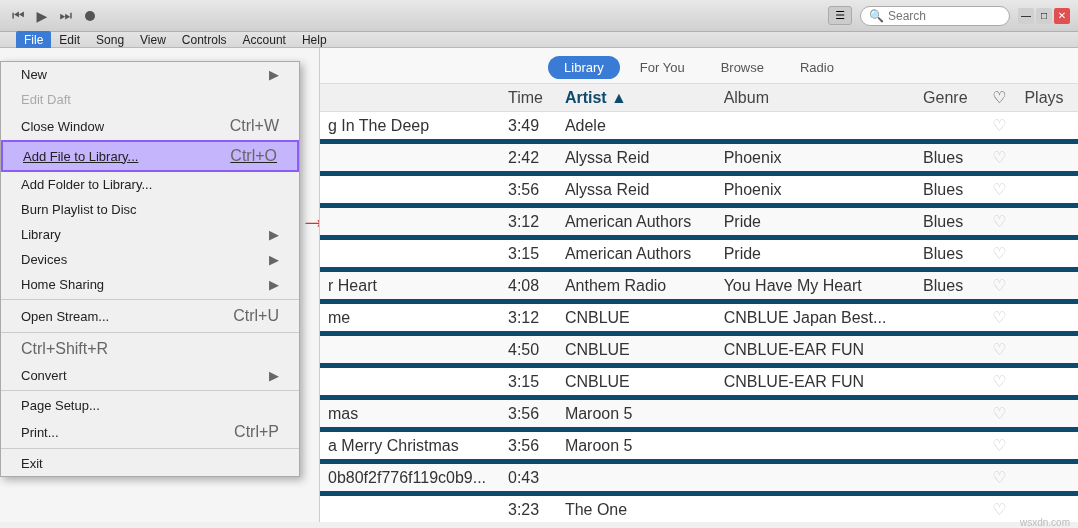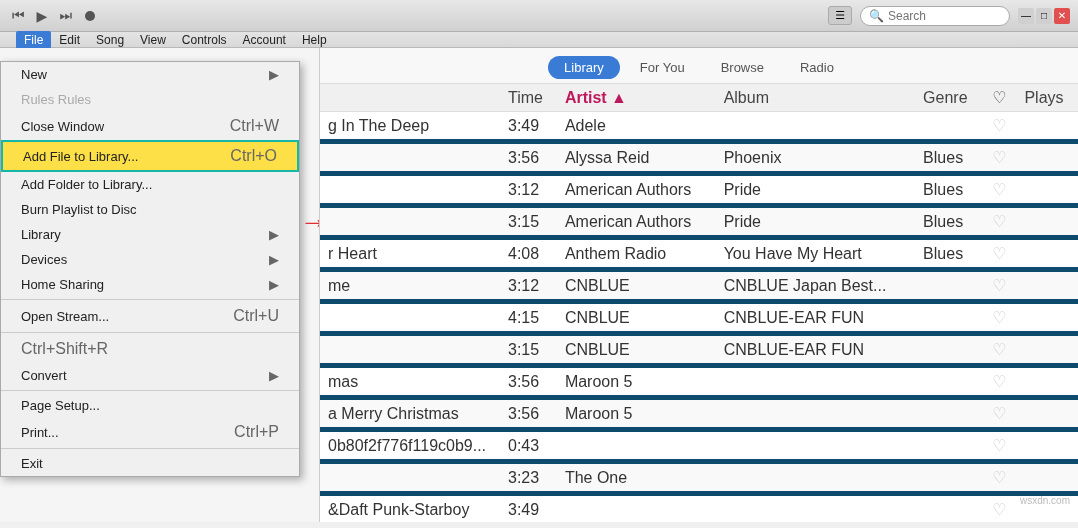--- a/index.html
+++ b/index.html
@@ -135,24 +135,25 @@
     .dropdown-item {
       padding: 5px 20px;
       display: flex;
       justify-content: space-between;
       align-items: center;
       cursor: pointer;
       color: #222;
     }
     .dropdown-item.disabled { color: #aaa; cursor: default; }
     .dropdown-item.highlighted {
-      background: #fde047;
-      border: 2px solid #14b8a6;
+      background: #c4b5fd;
+      border: 2px solid #8b5cf6;
       color: #222;
       position: relative;
+      text-decoration: underline;
     }
     .dropdown-separator {
       height: 1px;
       background: #ccc;
       margin: 2px 0;
     }
     .dropdown-item .shortcut { color: #666; font-size: 16px; }
     .dropdown-item.highlighted .shortcut { color: #666; }
     .dropdown-item .arrow-right { color: #666; }
 
@@ -203,29 +204,29 @@
     table { width: 100%; border-collapse: collapse; font-size: 16px; }
     thead th {
       background: #f0f0f0;
       border-bottom: 1px solid #ddd;
       padding: 4px 8px;
       text-align: left;
       font-weight: normal;
       color: #444;
       white-space: nowrap;
     }
-    thead th.sort-active { color: #be185d; font-weight: bold; }
+    thead th.sort-active { color: #0c4a6e; font-weight: bold; }
     tbody tr { border-bottom: 5px solid #0c4a6e; }
     tbody tr:nth-child(even) { background: #f9f9f9; }
     tbody td { padding: 4px 8px; color: #333; white-space: nowrap; overflow: hidden; max-width: 180px; text-overflow: ellipsis; }
     .heart-col { color: #ccc; text-align: center; }
 
     .watermark {
       position: absolute;
-      bottom: 22px;
+      bottom: 0;
       right: 8px;
       font-size: 10px;
       color: #bbb;
       z-index: 50;
     }
   </style>
 </head>
 <body>
 
 <div class="title-bar">
@@ -267,21 +268,21 @@
 
   <div class="sidebar">
 
     <div class="dropdown-menu">
 
       <div class="dropdown-item">
         <span>New</span>
         <span class="arrow-right">▶</span>
       </div>
       <div class="dropdown-item disabled">
-        <span>Rules Rules</span>
+        <span>Edit Daft</span>
       </div>
       <div class="dropdown-item">
         <span>Close Window</span>
         <span class="shortcut">Ctrl+W</span>
       </div>
       <div class="dropdown-item highlighted">
         <span>Add File to Library...</span>
         <span class="shortcut">Ctrl+O</span>
       </div>
       <div class="dropdown-item">
@@ -360,20 +361,29 @@
     <td>g In The Deep</td>
     <td>3:49</td>
     <td>Adele</td>
     <td></td>
     <td></td>
     <td class="heart-col">♡</td>
     <td></td>
   </tr>
             <tr>
     <td></td>
+    <td>2:42</td>
+    <td>Alyssa Reid</td>
+    <td>Phoenix</td>
+    <td>Blues</td>
+    <td class="heart-col">♡</td>
+    <td></td>
+  </tr>
+            <tr>
+    <td></td>
     <td>3:56</td>
     <td>Alyssa Reid</td>
     <td>Phoenix</td>
     <td>Blues</td>
     <td class="heart-col">♡</td>
     <td></td>
   </tr>
             <tr>
     <td></td>
     <td>3:12</td>
@@ -405,21 +415,21 @@
     <td>me</td>
     <td>3:12</td>
     <td>CNBLUE</td>
     <td>CNBLUE Japan Best...</td>
     <td></td>
     <td class="heart-col">♡</td>
     <td></td>
   </tr>
             <tr>
     <td></td>
-    <td>4:15</td>
+    <td>4:50</td>
     <td>CNBLUE</td>
     <td>CNBLUE-EAR FUN</td>
     <td></td>
     <td class="heart-col">♡</td>
     <td></td>
   </tr>
             <tr>
     <td></td>
     <td>3:15</td>
     <td>CNBLUE</td>

